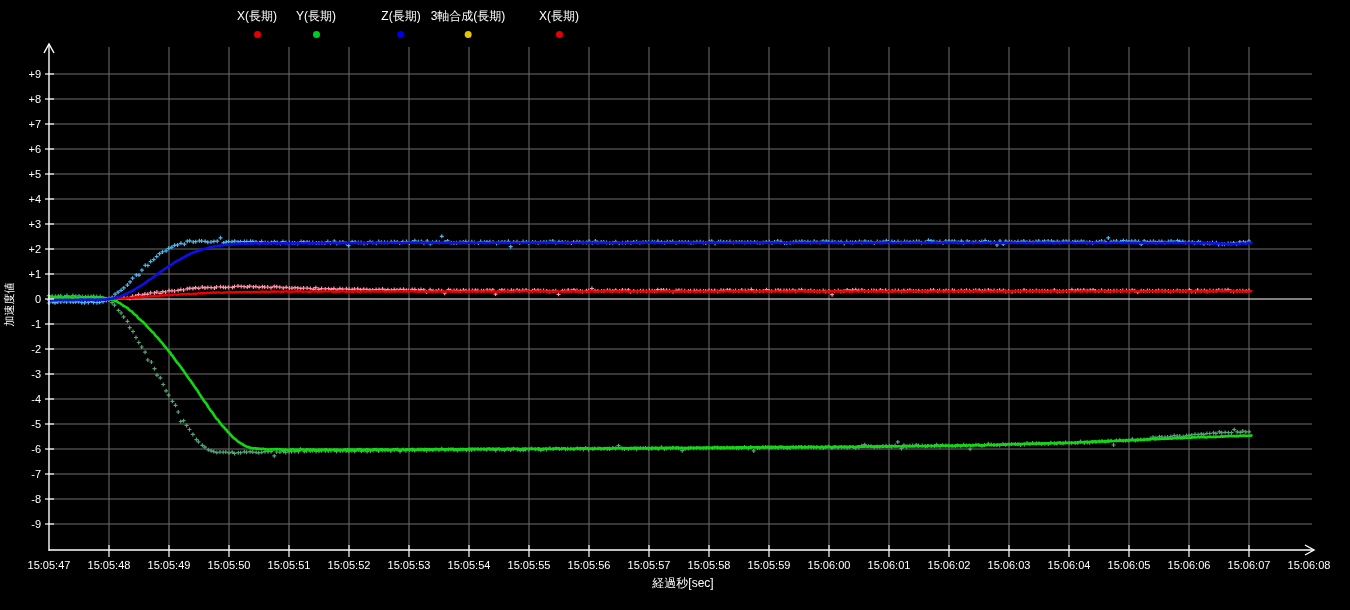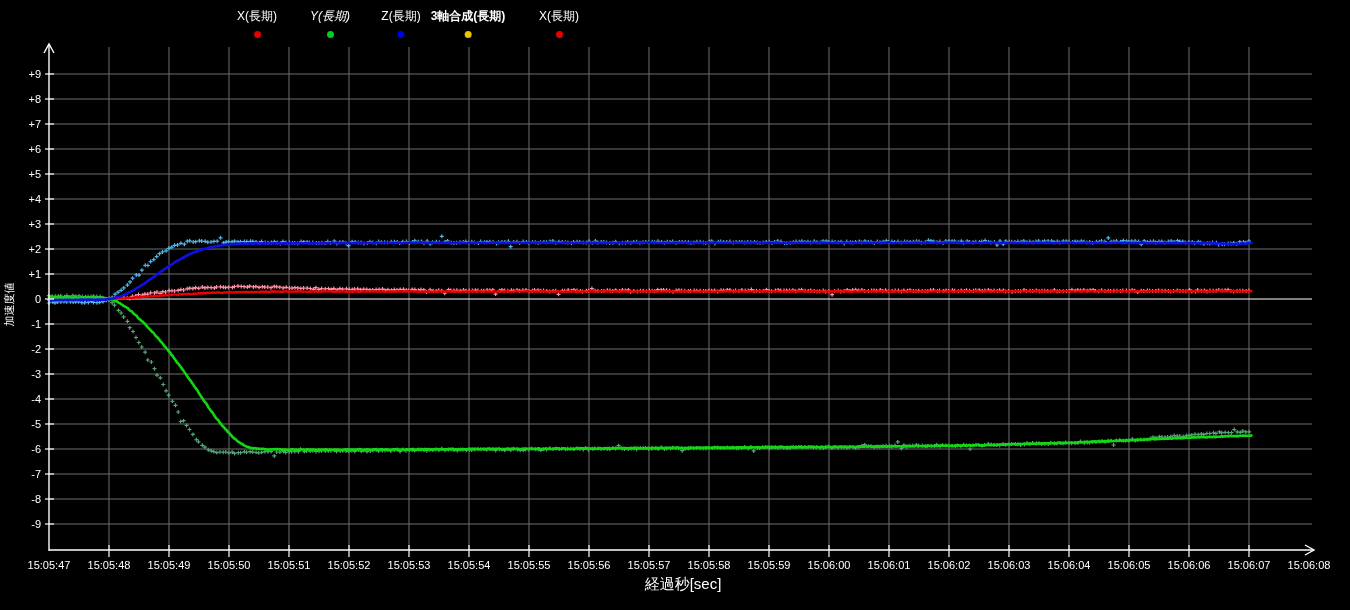--- a/index.html
+++ b/index.html
@@ -22,41 +22,41 @@
   .legend-dot{width:7px;height:7px;border-radius:50%;}
   #chart-wrap{position:absolute;left:0;top:0;width:1350px;height:610px;}
   svg text{font-family:"Liberation Sans","DejaVu Sans",sans-serif;}
   .ylabel{
     position:absolute;left:-26px;top:297px;width:70px;
     transform:rotate(-90deg);
     font-size:11px;color:#fff;text-align:center;
   }
   .xlabel{
     position:absolute;left:628px;top:575px;width:110px;
-    font-size:15px;color:#fff;text-align:center;
+    font-size:12px;color:#fff;text-align:center;
   }
 </style>
 </head>
 <body>
 
 <div id="app">
   <div id="legend">
       <div class="legend-item" style="left: 257px;">
         <span class="legend-label">X(長期)</span>
         <span class="legend-dot" style="background: rgb(230, 0, 0);"></span>
       </div>
-      <div class="legend-item" style="left: 330px; font-style: italic;">
+      <div class="legend-item" style="left: 316px;">
         <span class="legend-label">Y(長期)</span>
         <span class="legend-dot" style="background: rgb(0, 204, 34);"></span>
       </div>
       <div class="legend-item" style="left: 401px; align-items: center;">
         <span class="legend-label">Z(長期)</span>
         <span class="legend-dot" style="background: rgb(0, 0, 230);"></span>
       </div>
-      <div class="legend-item" style="left: 468px; font-weight: bold;">
+      <div class="legend-item" style="left: 468px;">
         <span class="legend-label">3軸合成(長期)</span>
         <span class="legend-dot" style="background: rgb(232, 196, 0);"></span>
       </div>
       <div class="legend-item" style="left: 559px;">
         <span class="legend-label">X(長期)</span>
         <span class="legend-dot" style="background: rgb(230, 0, 0);"></span>
       </div>
     </div>
   <div id="chart-wrap">
     <svg id="plot" width="1350" height="610">

